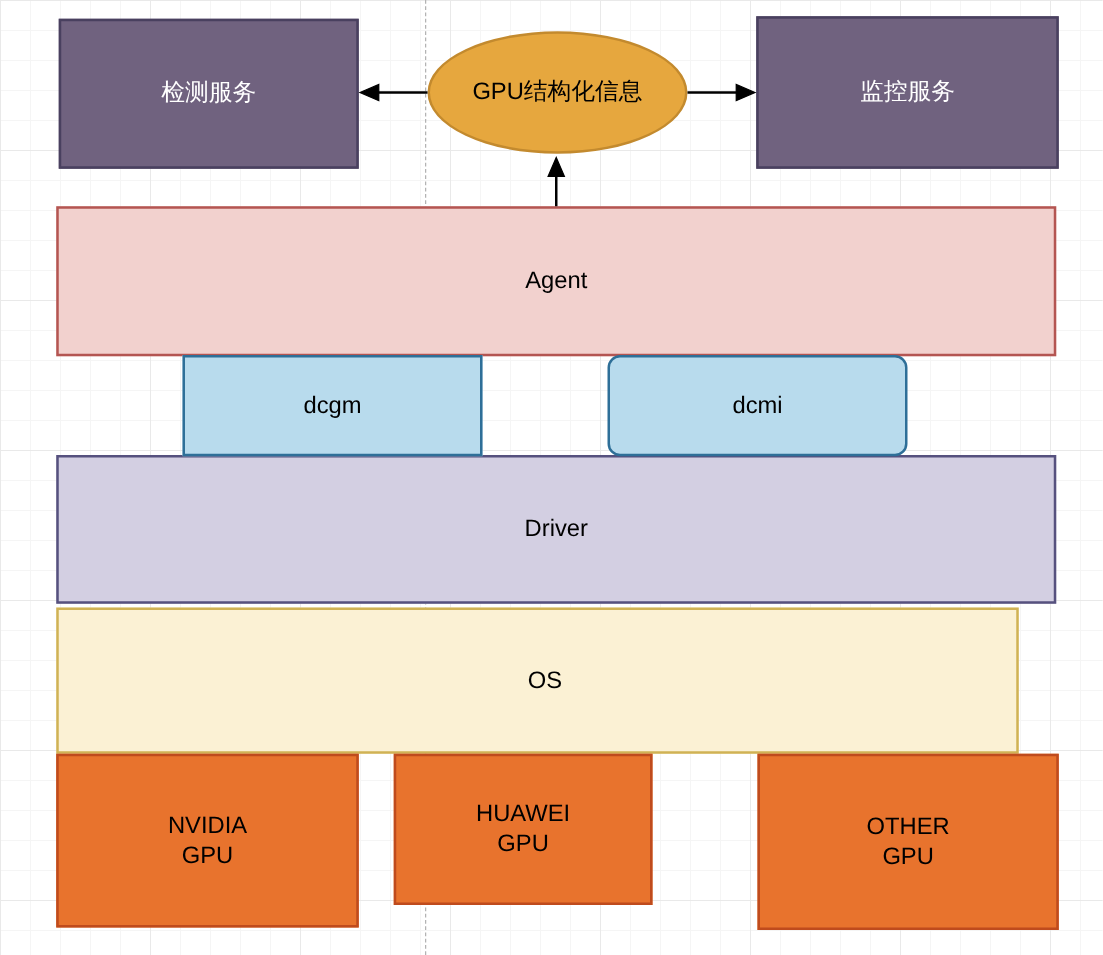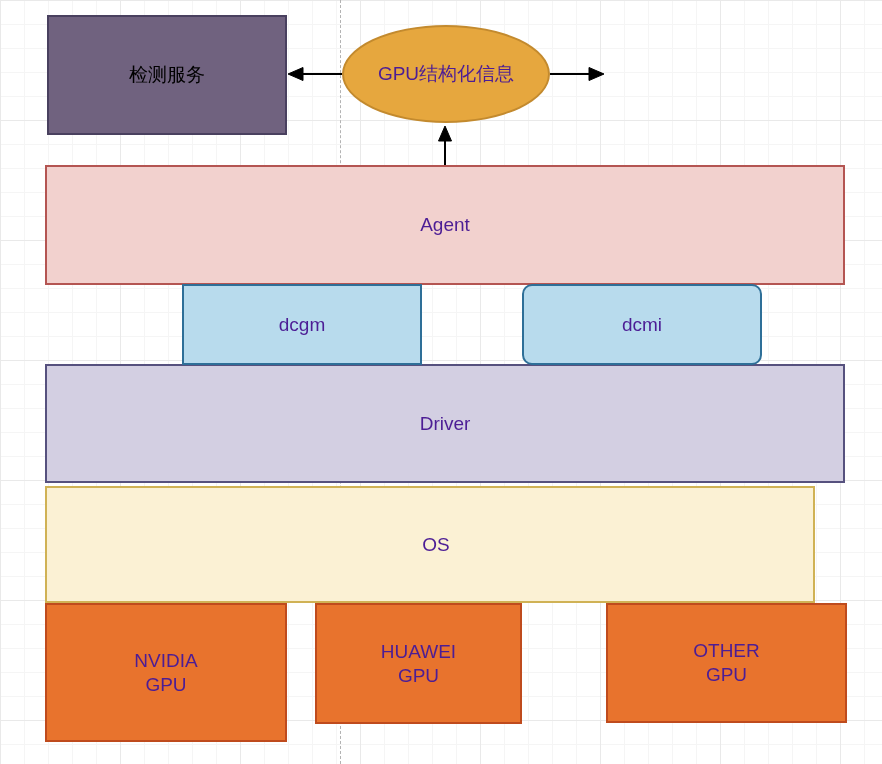--- a/index.html
+++ b/index.html
@@ -19,64 +19,67 @@
       linear-gradient(to bottom, #f5f5f5 1px, transparent 1px);
     background-size:120px 120px,120px 120px,24px 24px,24px 24px;
   }
   .dashed-line{
     position:absolute;left:340px;top:0;width:0;height:764px;
     border-left:1px dashed #b3b3b3;z-index:1;
   }
   .node{
     position:absolute;display:flex;align-items:center;justify-content:center;
     box-sizing:border-box;text-align:center;z-index:2;
-    font-size:19px;color:#4c1d95;line-height:1.25;
+    font-size:19px;color:#000000;line-height:1.25;
   }
   .node .lbl{white-space:pre-line;}
-  .purple-box{background:#70627f;border:2px solid #49405f;color:#000000;}
+  .purple-box{background:#70627f;border:2px solid #49405f;color:#ffffff;}
   .ellipse{
     background:#e6a73e;border:2px solid #c38a2e;border-radius:50%;
   }
   .agent-box{background:#f2d1ce;border:2px solid #b45552;}
-  .blue-box{background:#b8dbed;border:2px solid #2e6f98;margin-left:36px;}
+  .blue-box{background:#b8dbed;border:2px solid #2e6f98;}
   .driver-box{background:#d3cfe2;border:2px solid #56517e;}
   .os-box{background:#fbf1d4;border:2px solid #d0b255;}
   .orange-box{background:#e8732d;border:2px solid #bf4b1d;}
 
   #node-detect {left:47px; top:15px; width:240px;height:120px;}
   #node-info   {left:342px;top:25px; width:208px;height:98px; z-index:3;}
   #node-monitor{left:605px;top:13px; width:242px;height:122px;}
   #node-agent  {left:45px; top:165px;width:800px;height:120px;}
   #node-dcgm   {left:146px;top:284px;width:240px;height:81px; z-index:3;}
   #node-dcmi   {left:486px;top:284px;width:240px;height:81px; z-index:3;border-radius:10px;}
   #node-driver {left:45px; top:364px;width:800px;height:119px;}
   #node-os     {left:45px; top:486px;width:770px;height:117px;padding-left:12px;}
   #node-nvidia {left:45px; top:603px;width:242px;height:139px;}
   #node-huawei {left:315px;top:603px;width:207px;height:121px;}
-  #node-other  {left:606px;top:603px;width:241px;height:120px;}
+  #node-other  {left:606px;top:603px;width:241px;height:141px;}
 
   .edges{position:absolute;left:0;top:0;width:882px;height:764px;z-index:4;pointer-events:none;}
   .edges line{stroke:#000000;stroke-width:2;}
   .edges polygon{fill:#000000;stroke:#000000;}
 </style>
 </head>
 <body>
 
 <div class="canvas">
 
   <div class="dashed-line"></div>
 
   <div class="node purple-box" id="node-detect">
     <span class="lbl">检测服务</span>
   </div>
 
   <div class="node ellipse" id="node-info">
     <span class="lbl">GPU结构化信息</span>
   </div>
 
+  <div class="node purple-box" id="node-monitor">
+    <span class="lbl">监控服务</span>
+  </div>
 
   <div class="node agent-box" id="node-agent">
     <span class="lbl">Agent</span>
   </div>
 
   <div class="node blue-box" id="node-dcgm">
     <span class="lbl">dcgm</span>
   </div>
 
   <div class="node blue-box" id="node-dcmi">

